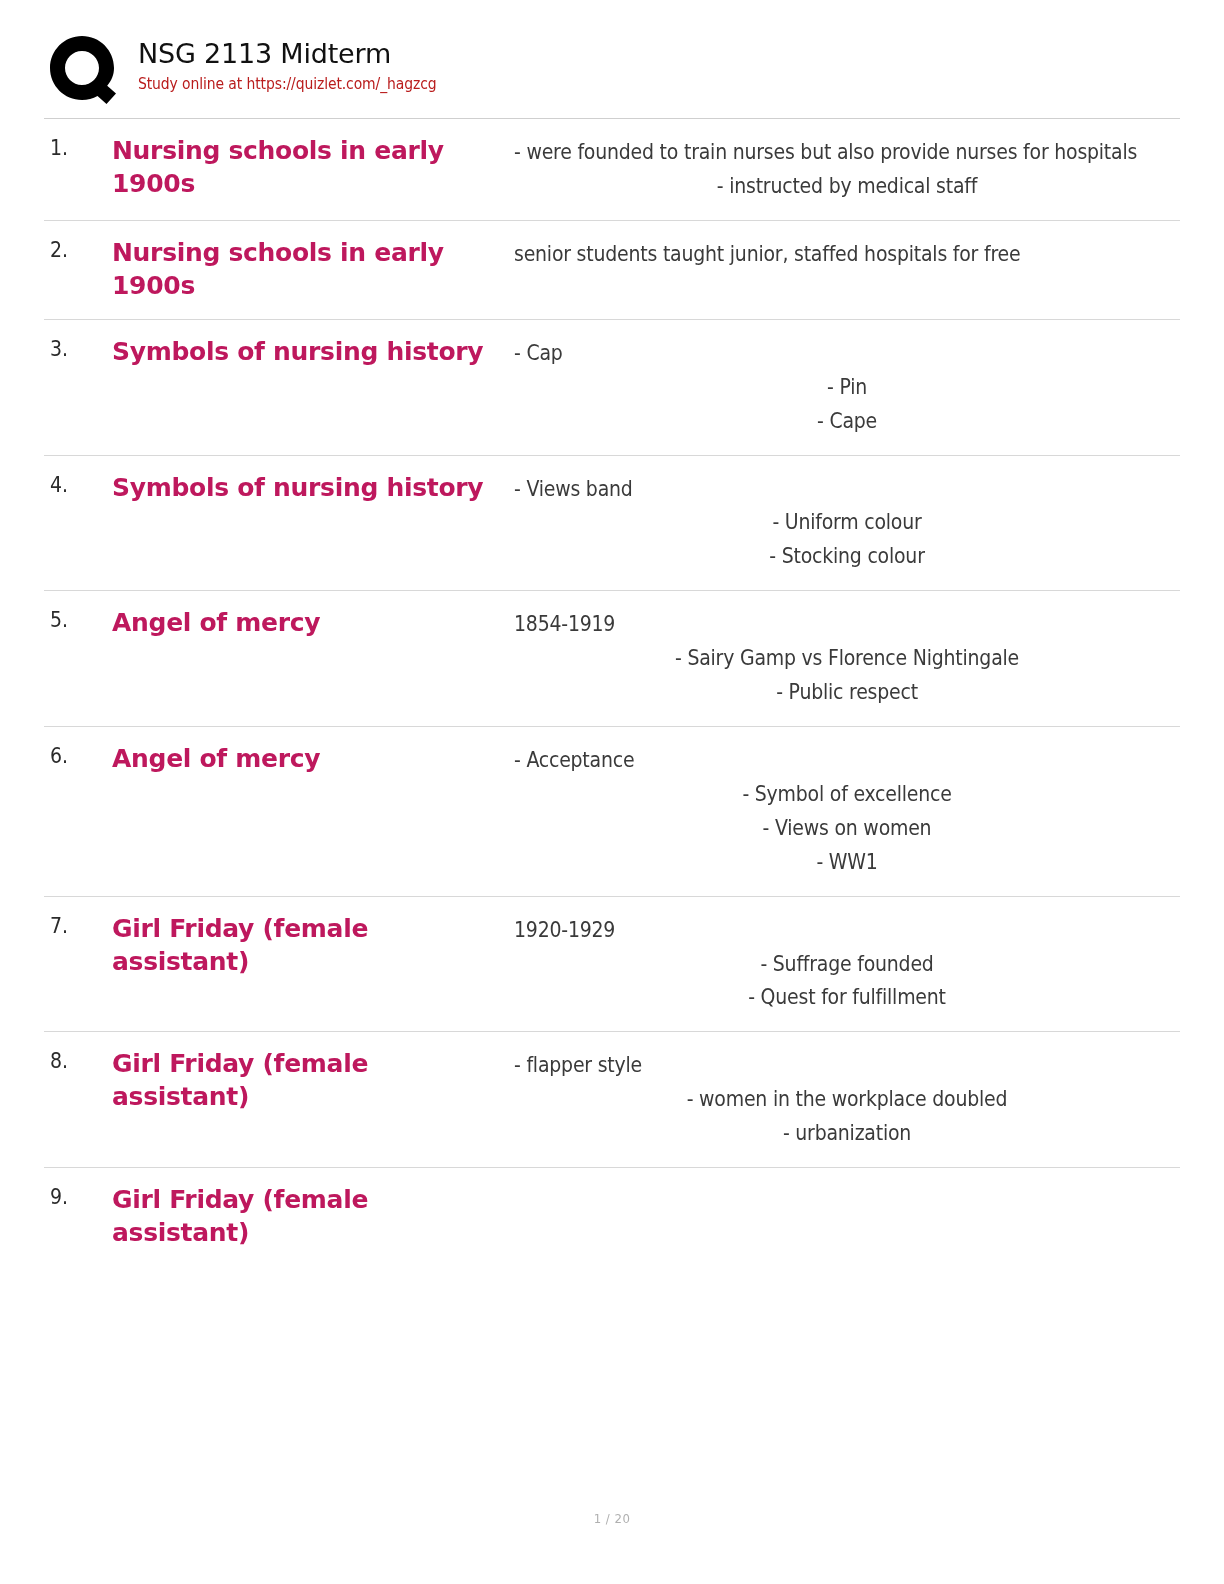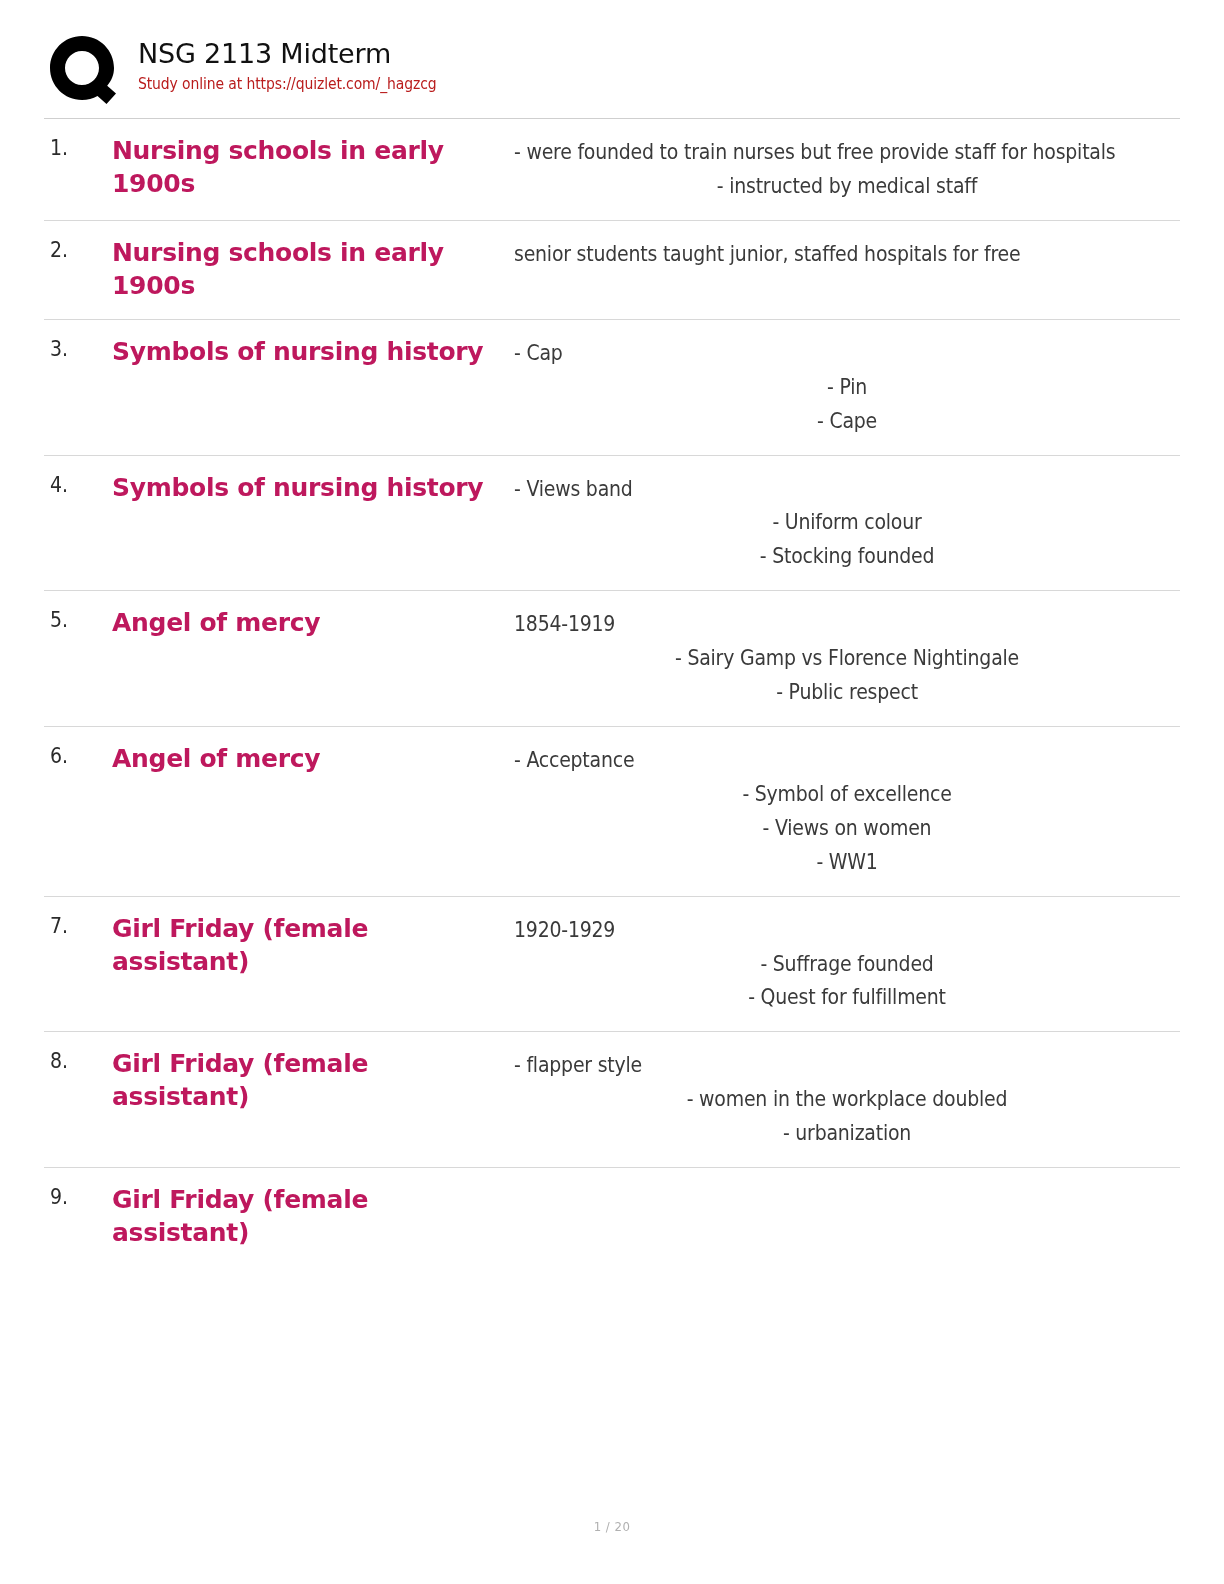--- a/index.html
+++ b/index.html
@@ -102,21 +102,21 @@
     font-weight: 400;
     letter-spacing: -0.2px;
   }
   .def-line { display: block; }
   .def-line + .def-line { margin-top: 2px; text-align: center; }
 
   .footer {
     position: absolute;
     left: 0;
     right: 0;
-    bottom: 50px;
+    bottom: 58px;
     text-align: center;
     font-family: "DejaVu Sans Condensed", "Liberation Sans", sans-serif;
     font-size: 13px;
     color: #b0b0b0;
     letter-spacing: 0.5px;
   }
 </style>
 </head>
 <body>
 
@@ -133,21 +133,21 @@
       <div class="doc-sub">Study online at https://quizlet.com/_hagzcg</div>
     </div>
   </div>
 
   <table class="qa-table">
     <tbody>
       <tr class="qa-row first">
         <td class="cell-num">1.</td>
         <td class="cell-term">Nursing schools in early 1900s</td>
         <td class="cell-def">
-          <span class="def-line">- were founded to train nurses but free provide staff for hospitals</span>
+          <span class="def-line">- were founded to train nurses but also provide nurses for hospitals</span>
           <span class="def-line">- instructed by medical staff</span>
         </td>
       </tr>
 
       <tr class="qa-row">
         <td class="cell-num">2.</td>
         <td class="cell-term">Nursing schools in early 1900s</td>
         <td class="cell-def">
           <span class="def-line">senior students taught junior, staffed hospitals for free</span>
         </td>
@@ -162,21 +162,21 @@
           <span class="def-line">- Cape</span>
         </td>
       </tr>
 
       <tr class="qa-row">
         <td class="cell-num">4.</td>
         <td class="cell-term">Symbols of nursing history</td>
         <td class="cell-def">
           <span class="def-line">- Views band</span>
           <span class="def-line">- Uniform colour</span>
-          <span class="def-line">- Stocking founded</span>
+          <span class="def-line">- Stocking colour</span>
         </td>
       </tr>
 
       <tr class="qa-row">
         <td class="cell-num">5.</td>
         <td class="cell-term">Angel of mercy</td>
         <td class="cell-def">
           <span class="def-line">1854-1919</span>
           <span class="def-line">- Sairy Gamp vs Florence Nightingale</span>
           <span class="def-line">- Public respect</span>

